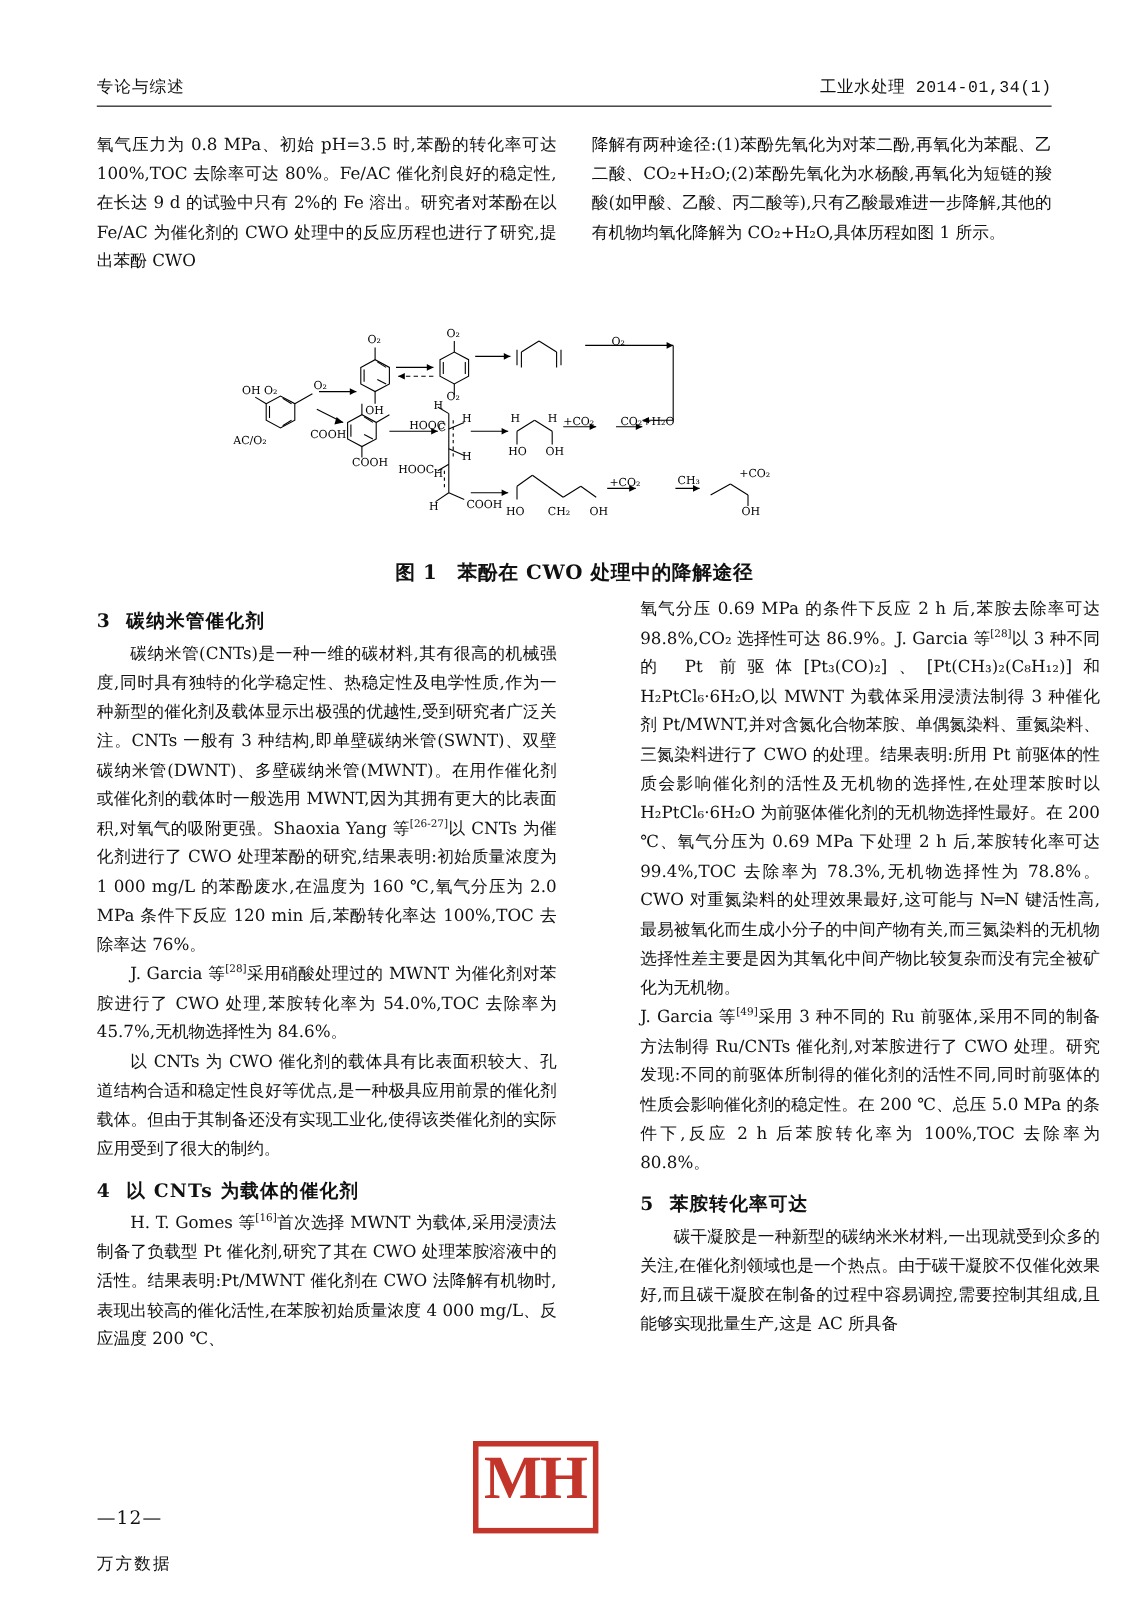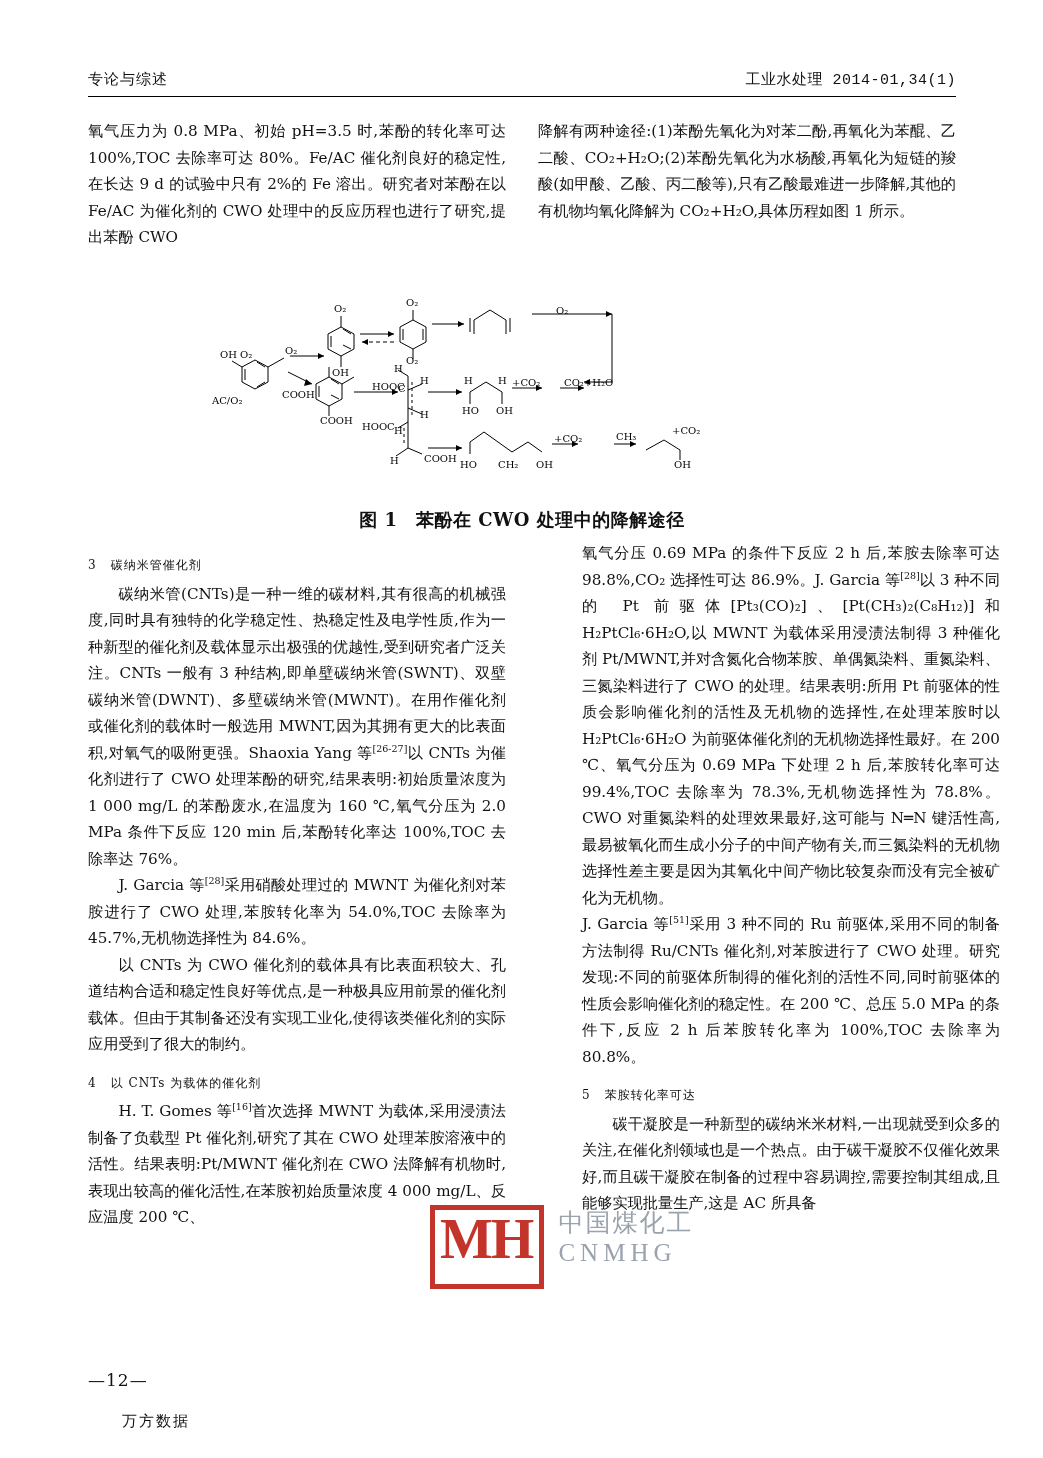--- a/index.html
+++ b/index.html
@@ -35,22 +35,22 @@
     line-height:26.5px;
     text-align:justify;
     text-justify:inter-ideograph;
   }
   .col.left { left:88px; }
   .col.right { left:538px; }
   .col p { margin:0; }
   .col p.ind { text-indent:2em; }
   .sec-head {
     margin:12px 0 2px 0;
-    font-weight:normal;
-    font-size:12px;
+    font-weight:bold;
+    font-size:17px;
     letter-spacing:1px;
   }
   .sec-head .num { margin-right:14px; }
   sup { font-size:9.5px; vertical-align:super; line-height:0; }
 
   
   #top-left  { top:118px; }
   #top-right { top:118px; }
 
   
@@ -68,27 +68,27 @@
   #body-left  { top:540px; }
   #body-right { top:540px;margin-left:44px; }
 
   
   .pageno {
     position:absolute; left:88px; top:1370px;
     font-size:17px; letter-spacing:1px;
   }
   .footer-src {
     position:absolute; left:88px; top:1412px;
-    font-size:15px; letter-spacing:2px;margin-left:34px;
+    font-size:15px; letter-spacing:2px;
   }
   
   .watermark {
-    position:absolute; left:430px; top:1196px;
+    position:absolute; left:430px; top:1301px;
     width:330px; height:80px;
-    display:flex; align-items:center; gap:16px;
+    display:flex; align-items:center; gap:28px;
     pointer-events:none;
   }
   .wm-logo {
     color:#c3342b; font-weight:bold; font-size:56px;
     font-family:"Liberation Serif", serif;
     letter-spacing:-2px;
     line-height:56px;
     position:relative;
   }
   .wm-text { display:flex; flex-direction:column; }
@@ -279,33 +279,29 @@
     <p class="ind"><span>J. Garcia 等</span><sup>[28]</sup><span>采用硝酸处理过的 MWNT 为催化剂对苯胺进行了 CWO 处理,苯胺转化率为 54.0%,TOC 去除率为 45.7%,无机物选择性为 84.6%。</span></p>
     <p class="ind">以 CNTs 为 CWO 催化剂的载体具有比表面积较大、孔道结构合适和稳定性良好等优点,是一种极具应用前景的催化剂载体。但由于其制备还没有实现工业化,使得该类催化剂的实际应用受到了很大的制约。</p>
     <h3 class="sec-head">
       <span class="num">4</span><span>以 CNTs 为载体的催化剂</span>
     </h3>
     <p class="ind"><span>H. T. Gomes 等</span><sup>[16]</sup><span>首次选择 MWNT 为载体,采用浸渍法制备了负载型 Pt 催化剂,研究了其在 CWO 处理苯胺溶液中的活性。结果表明:Pt/MWNT 催化剂在 CWO 法降解有机物时,表现出较高的催化活性,在苯胺初始质量浓度 4 000 mg/L、反应温度 200 ℃、</span></p>
   </div>
 
   <div class="col right" id="body-right">
     <p><span>氧气分压 0.69 MPa 的条件下反应 2 h 后,苯胺去除率可达 98.8%,CO₂ 选择性可达 86.9%。J. Garcia 等</span><sup>[28]</sup><span>以 3 种不同的 Pt 前驱体[Pt₃(CO)₂]、[Pt(CH₃)₂(C₈H₁₂)]和 H₂PtCl₆·6H₂O,以 MWNT 为载体采用浸渍法制得 3 种催化剂 Pt/MWNT,并对含氮化合物苯胺、单偶氮染料、重氮染料、三氮染料进行了 CWO 的处理。结果表明:所用 Pt 前驱体的性质会影响催化剂的活性及无机物的选择性,在处理苯胺时以 H₂PtCl₆·6H₂O 为前驱体催化剂的无机物选择性最好。在 200 ℃、氧气分压为 0.69 MPa 下处理 2 h 后,苯胺转化率可达 99.4%,TOC 去除率为 78.3%,无机物选择性为 78.8%。CWO 对重氮染料的处理效果最好,这可能与 N═N 键活性高,最易被氧化而生成小分子的中间产物有关,而三氮染料的无机物选择性差主要是因为其氧化中间产物比较复杂而没有完全被矿化为无机物。</span></p>
-    <p><span>J. Garcia 等</span><sup>[51]</sup><span>采用 3 种不同的 Ru 前驱体,采用不同的制备方法制得 Ru/CNTs 催化剂,对苯胺进行了 CWO 处理。研究发现:不同的前驱体所制得的催化剂的活性不同,同时前驱体的性质会影响催化剂的稳定性。在 200 ℃、总压 5.0 MPa 的条件下,反应 2 h 后苯胺转化率为 100%,TOC 去除率为 80.8%。</span></p>
+    <p><span>J. Garcia 等</span><sup>[49]</sup><span>采用 3 种不同的 Ru 前驱体,采用不同的制备方法制得 Ru/CNTs 催化剂,对苯胺进行了 CWO 处理。研究发现:不同的前驱体所制得的催化剂的活性不同,同时前驱体的性质会影响催化剂的稳定性。在 200 ℃、总压 5.0 MPa 的条件下,反应 2 h 后苯胺转化率为 100%,TOC 去除率为 80.8%。</span></p>
     <h3 class="sec-head">
       <span class="num">5</span><span>苯胺转化率可达</span>
     </h3>
     <p class="ind">碳干凝胶是一种新型的碳纳米米材料,一出现就受到众多的关注,在催化剂领域也是一个热点。由于碳干凝胶不仅催化效果好,而且碳干凝胶在制备的过程中容易调控,需要控制其组成,且能够实现批量生产,这是 AC 所具备</p>
   </div>
 
   <div class="watermark">
     <div class="wm-logo">
       <span class="wm-box"></span>
       <span class="wm-letters">MH</span>
     </div>
-    <div class="wm-text">
-      <div class="wm-cn">中国煤化工</div>
-      <div class="wm-en">CNMHG</div>
-    </div>
   </div>
 
   <div class="pageno">—12—</div>
   <div class="footer-src">万方数据</div>
 </div>
 
 </body></html>

